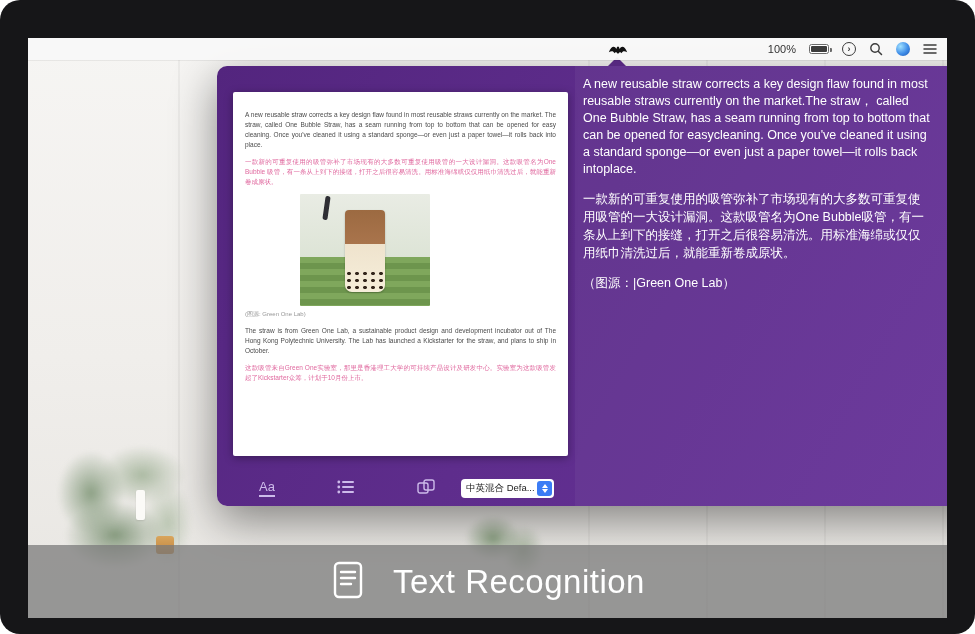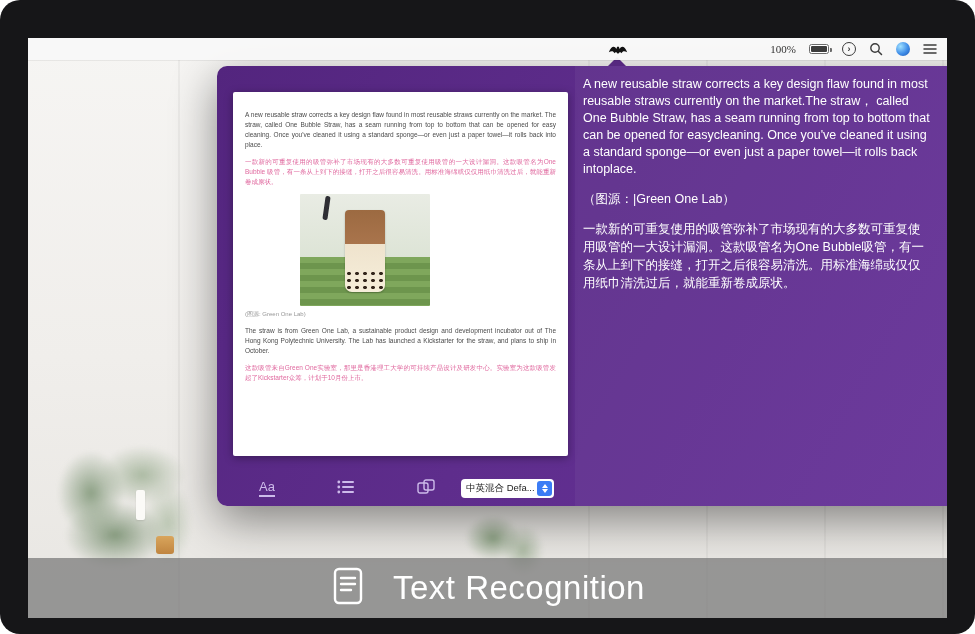--- a/index.html
+++ b/index.html
@@ -25,21 +25,21 @@
   .plant-right { position:absolute; left:425px; top:468px; width:100px; height:80px; filter:blur(2px);
       background:
         radial-gradient(closest-side at 40% 40%, rgba(118,146,108,0.8), transparent 70%),
         radial-gradient(closest-side at 70% 55%, rgba(146,168,136,0.7), transparent 70%); }
 
   
   .menubar { position:absolute; left:0; top:0; width:100%; height:22px; background:rgba(248,248,248,0.95);
              box-shadow:0 0.5px 0 rgba(0,0,0,0.12); z-index:5; }
   .bat-icon { position:absolute; left:580px; top:4px; width:20px; height:14px; cursor:pointer; }
   .mb-right { position:absolute; right:10px; top:0; height:22px; display:flex; align-items:center; gap:13px; }
-  .mb-batt-label { font-size:11px; color:#333;font-family:Liberation Serif, serif; }
+  .mb-batt-label { font-size:11px; color:#333; }
   .batt { position:relative; width:20px; height:10px; border:1px solid #6b6b6b; border-radius:2.5px; background:#fff; }
   .batt::before { content:""; position:absolute; left:1px; top:1px; right:1px; bottom:1px; background:#3c3c3c; border-radius:1px; }
   .batt::after { content:""; position:absolute; right:-4px; top:2.5px; width:2.5px; height:4px; background:#6b6b6b; border-radius:0 1px 1px 0; }
   .mb-ico { display:inline-flex; align-items:center; justify-content:center; }
   .circle-chevron { width:14px; height:14px; border:1.4px solid #3c3c3c; border-radius:50%; font-size:9px; font-weight:bold; color:#3c3c3c; display:flex; align-items:center; justify-content:center; }
   .globe { width:14px; height:14px; border-radius:50%;
            background:radial-gradient(circle at 32% 32%, #9fe0ff 0%, #3f8de8 55%, #1b54b0 100%); }
 
   
   .popover { position:absolute; left:189px; top:28px; width:785px; height:440px; border-radius:10px; z-index:4;
@@ -82,21 +82,21 @@
   .tb-pages { left:200px; }
   .tb-select { position:absolute; left:244px; bottom:8px; width:93px; height:19px; background:#ffffff; border-radius:4px;
                display:flex; align-items:center; justify-content:space-between; cursor:pointer; overflow:hidden; }
   .tb-select-label { font-size:9.5px; color:#222; padding-left:5px; white-space:nowrap; overflow:hidden; }
   .stepper { width:15px; height:15px; margin-right:2px; background:#3b7cf5; border-radius:3px; flex:0 0 auto;
              display:flex; flex-direction:column; align-items:center; justify-content:center; gap:1px; }
   .tri-up { width:0; height:0; border-left:3px solid transparent; border-right:3px solid transparent; border-bottom:4px solid #fff; }
   .tri-down { width:0; height:0; border-left:3px solid transparent; border-right:3px solid transparent; border-top:4px solid #fff; }
 
   
-  .overlay-bar { position:absolute; left:0; right:0; bottom:0; height:60px; background:rgba(122,122,122,0.74); z-index:6;
+  .overlay-bar { position:absolute; left:0; right:0; bottom:0; height:73px; background:rgba(122,122,122,0.74); z-index:6;
                  display:flex; align-items:center; justify-content:center; gap:27px; }
   .overlay-title { color:#ffffff; font-size:33px; font-weight:400; letter-spacing:0.5px; }
 </style>
 </head>
 <body>
 
 <div class="frame">
   <div class="screen">
 
     <div class="closet"></div>
@@ -153,22 +153,22 @@
           </div>
           <div class="straw"></div>
         </div>
         <p class="dcap">(图源: Green One Lab)</p>
         <p class="den">The straw is from Green One Lab, a sustainable product design and development incubator out of The Hong Kong Polytechnic University. The Lab has launched a Kickstarter for the straw, and plans to ship in October.</p>
         <p class="dzh">这款吸管来自Green One实验室，那里是香港理工大学的可持续产品设计及研发中心。实验室为这款吸管发起了Kickstarter众筹，计划于10月份上市。</p>
       </div>
 
       <div class="recognized">
         <p class="ren">A new reusable straw corrects a key design flaw found in most reusable straws currently on the market.The straw， called One Bubble Straw, has a seam running from top to bottom that can be opened for easycleaning. Once you've cleaned it using a standard sponge—or even just a paper towel—it rolls back intoplace.</p>
+        <p class="rzh">一款新的可重复使用的吸管弥补了市场现有的大多数可重复使用吸管的一大设计漏洞。这款吸管名为One Bubble吸管，有一条从上到下的接缝，打开之后很容易清洗。用标准海绵或仅仅用纸巾清洗过后，就能重新卷成原状。</p>
         <p class="rzh">（图源：|Green One Lab）</p>
-        <p class="rzh">一款新的可重复使用的吸管弥补了市场现有的大多数可重复使用吸管的一大设计漏洞。这款吸管名为One Bubble吸管，有一条从上到下的接缝，打开之后很容易清洗。用标准海绵或仅仅用纸巾清洗过后，就能重新卷成原状。</p>
       </div>
 
       <button class="tb-aa">Aa</button>
       <button class="tb-btn tb-list">
         <svg width="18" height="14" viewBox="0 0 18 14">
             <g fill="#cdbbea">
               <circle cx="1.8" cy="2" r="1.4"></circle>
               <rect x="5" y="1" width="12" height="2" rx="1"></rect>
               <circle cx="1.8" cy="7" r="1.4"></circle>
               <rect x="5" y="6" width="12" height="2" rx="1"></rect>

